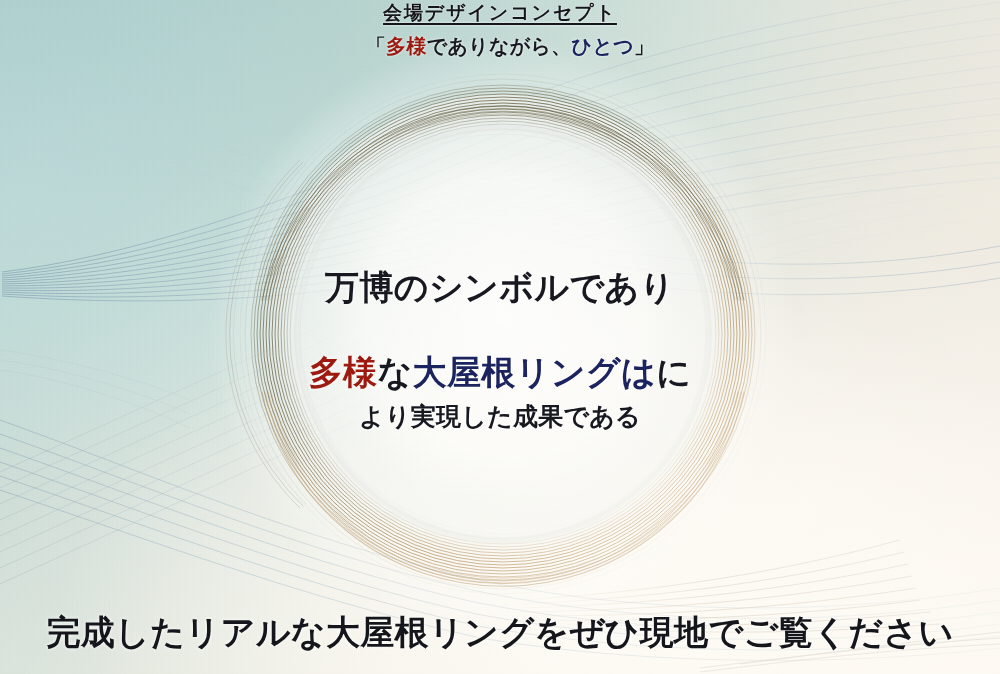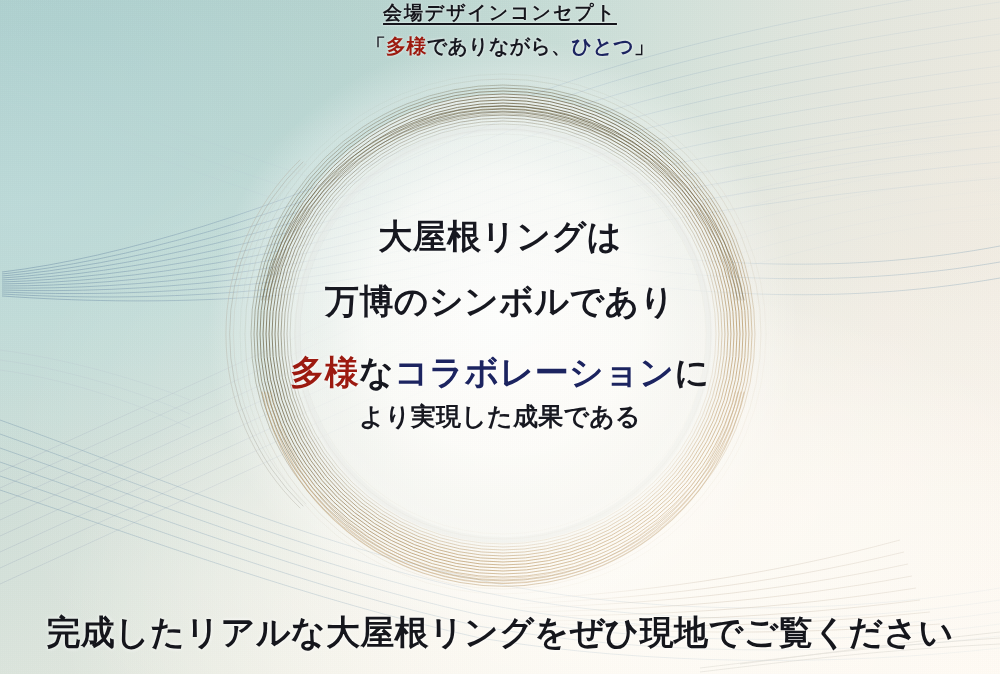--- a/index.html
+++ b/index.html
@@ -83,21 +83,21 @@
     letter-spacing: 0.015em;
     text-shadow: 0 0 3px rgba(255,255,255,0.85);
     padding-left: 10px;
   }
 
   .c-dark  { color: #171820; }
   .c-red   { color: #9c1a10; }
   .c-navy  { color: #1c2460; }
 
   #main-line1 { top: 214px; font-size: 34px; color: #171820; text-shadow: 0 0 4px rgba(255,255,255,0.9); }
-  #main-line2 { top: 279px; font-size: 34px; color: #171820; text-shadow: 0 0 4px rgba(255,255,255,0.9); }
+  #main-line2 { top: 265px; font-size: 34px; color: #171820; text-shadow: 0 0 4px rgba(255,255,255,0.9); }
   #main-line3 { top: 350px; font-size: 34px; text-shadow: 0 0 4px rgba(255,255,255,0.9); }
   #main-line4 { top: 400px; font-size: 25px; color: #171820; text-shadow: 0 0 4px rgba(255,255,255,0.9); }
 
   #footer-note {
     top: 610px;
     font-size: 34px;
     color: #15161c;
     letter-spacing: 0.01em;
     text-shadow: 0 0 4px rgba(255,255,255,0.9);
   }
@@ -312,25 +312,24 @@
   </svg>
 
   <div class="bg-noise"></div>
 
   <div class="txt" id="concept-label">会場デザインコンセプト</div>
 
   <div class="txt" id="concept-quote">
     <span class="c-dark">「</span><span class="c-red">多様</span><span class="c-dark">でありながら、</span><span class="c-navy">ひとつ</span><span class="c-dark">」</span>
   </div>
 
-  <div class="txt" id="main-line1">大屋根リングは</div>
 
   <div class="txt" id="main-line2">万博のシンボルであり</div>
 
   <div class="txt" id="main-line3">
-    <span class="c-red">多様</span><span class="c-dark">な</span><span class="c-navy">コラボレーション</span><span class="c-dark">に</span>
+    <span class="c-red">多様</span><span class="c-dark">な</span><span class="c-navy">大屋根リングは</span><span class="c-dark">に</span>
   </div>
 
   <div class="txt" id="main-line4">より実現した成果である</div>
 
   <div class="txt" id="footer-note">完成したリアルな大屋根リングをぜひ現地でご覧ください</div>
 
 </div>
 
 </body></html>

